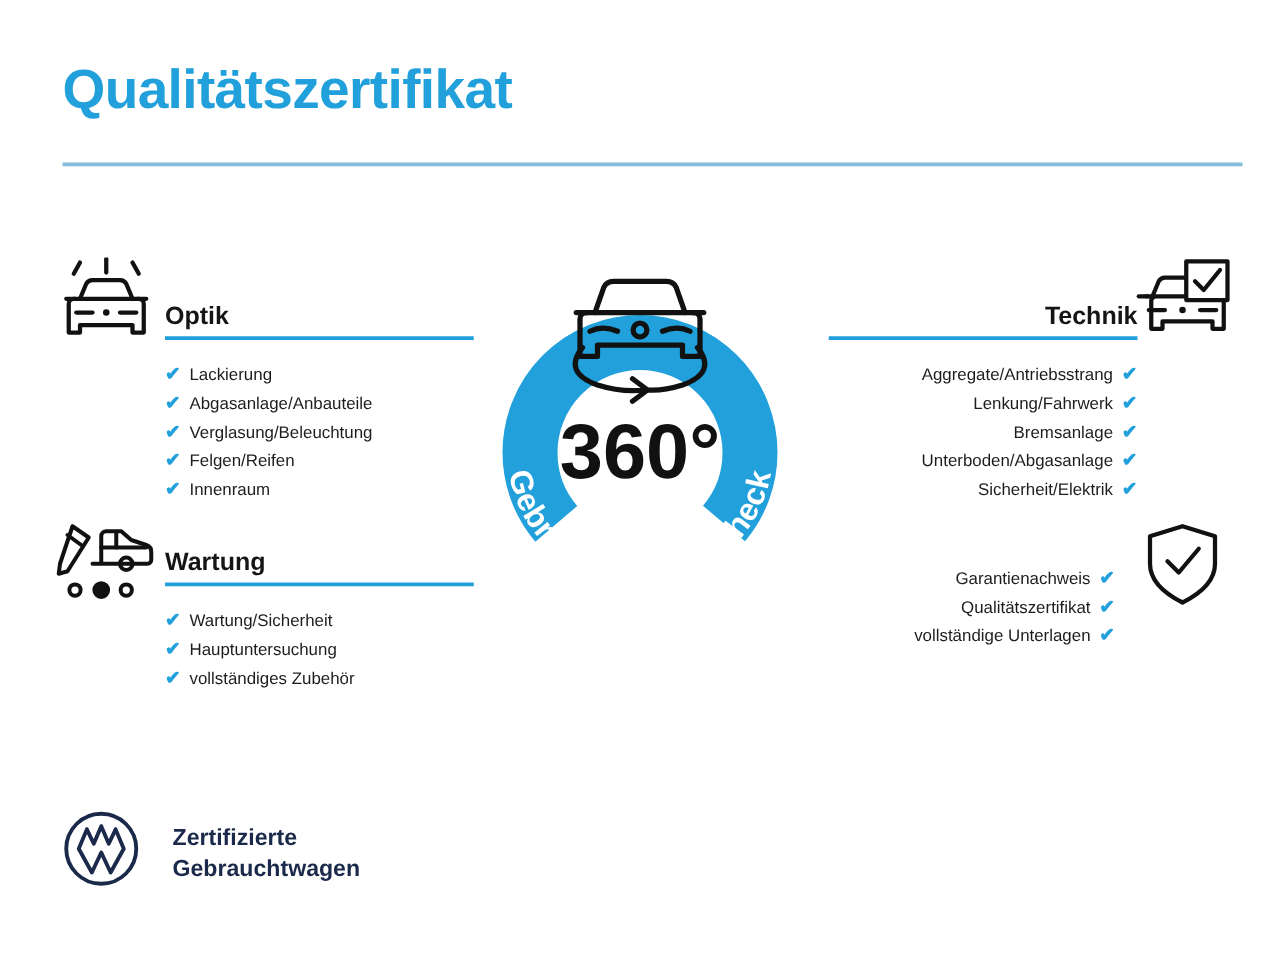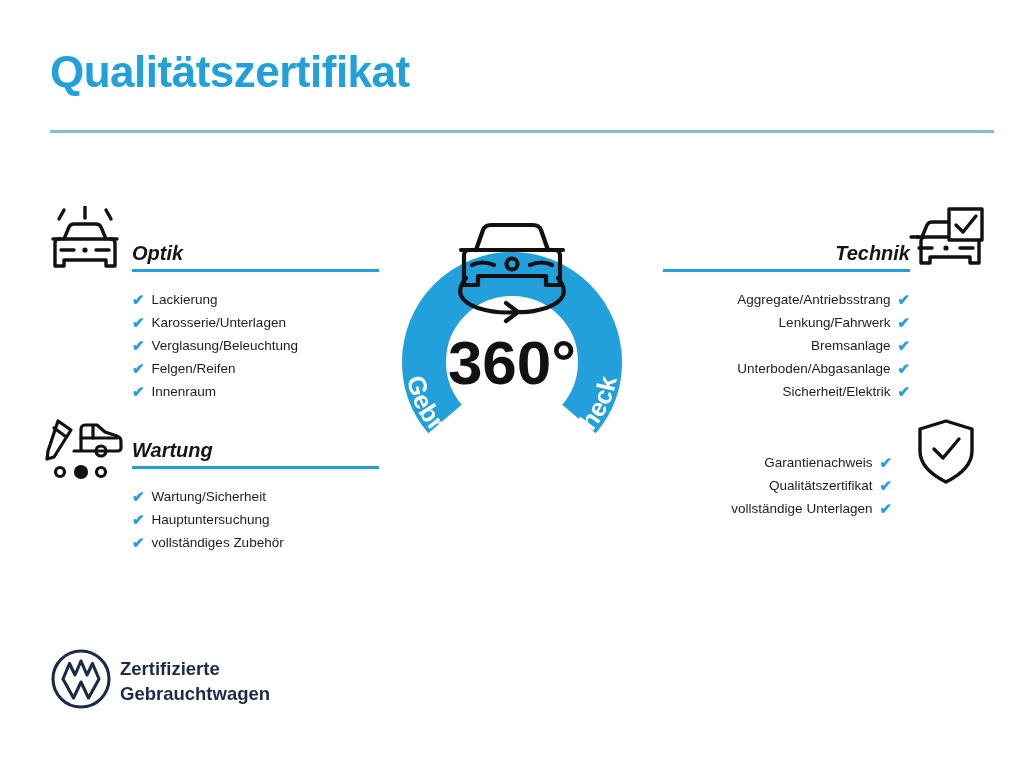--- a/index.html
+++ b/index.html
@@ -40,21 +40,20 @@
     opacity: .85;
   }
 
   
   .section {
     position: absolute;
   }
   .section-head {
     position: relative;
     height: 34px;
-    font-style: italic;
   }
   .section-title {
     font-size: 20px;
     font-weight: bold;
     color: #151515;
     line-height: 26px;
     white-space: nowrap;
   }
   .section-divider {
     height: 3px;
@@ -107,21 +106,21 @@
   }
   .badge svg { display: block; }
 
   
   .footer-logo {
     position: absolute;
     left: 50px;
     top: 648px;
     display: flex;
     align-items: center;
-    gap: 8px;
+    gap: 26px;
   }
   .footer-text {
     font-size: 18.5px;
     font-weight: bold;
     color: #1B2A4A;
     line-height: 25px;
     white-space: nowrap;
   }
 </style>
 </head>
@@ -155,21 +154,21 @@
     <div class="section-title">Optik</div>
     <div class="section-divider"></div>
   </div>
   <ul class="section-list">
     <li>
         <span class="check">✔</span>
         <span>Lackierung</span>
       </li>
     <li>
         <span class="check">✔</span>
-        <span>Karosserie/Unterlagen</span>
+        <span>Abgasanlage/Anbauteile</span>
       </li>
     <li>
         <span class="check">✔</span>
         <span>Verglasung/Beleuchtung</span>
       </li>
     <li>
         <span class="check">✔</span>
         <span>Felgen/Reifen</span>
       </li>
     <li>

